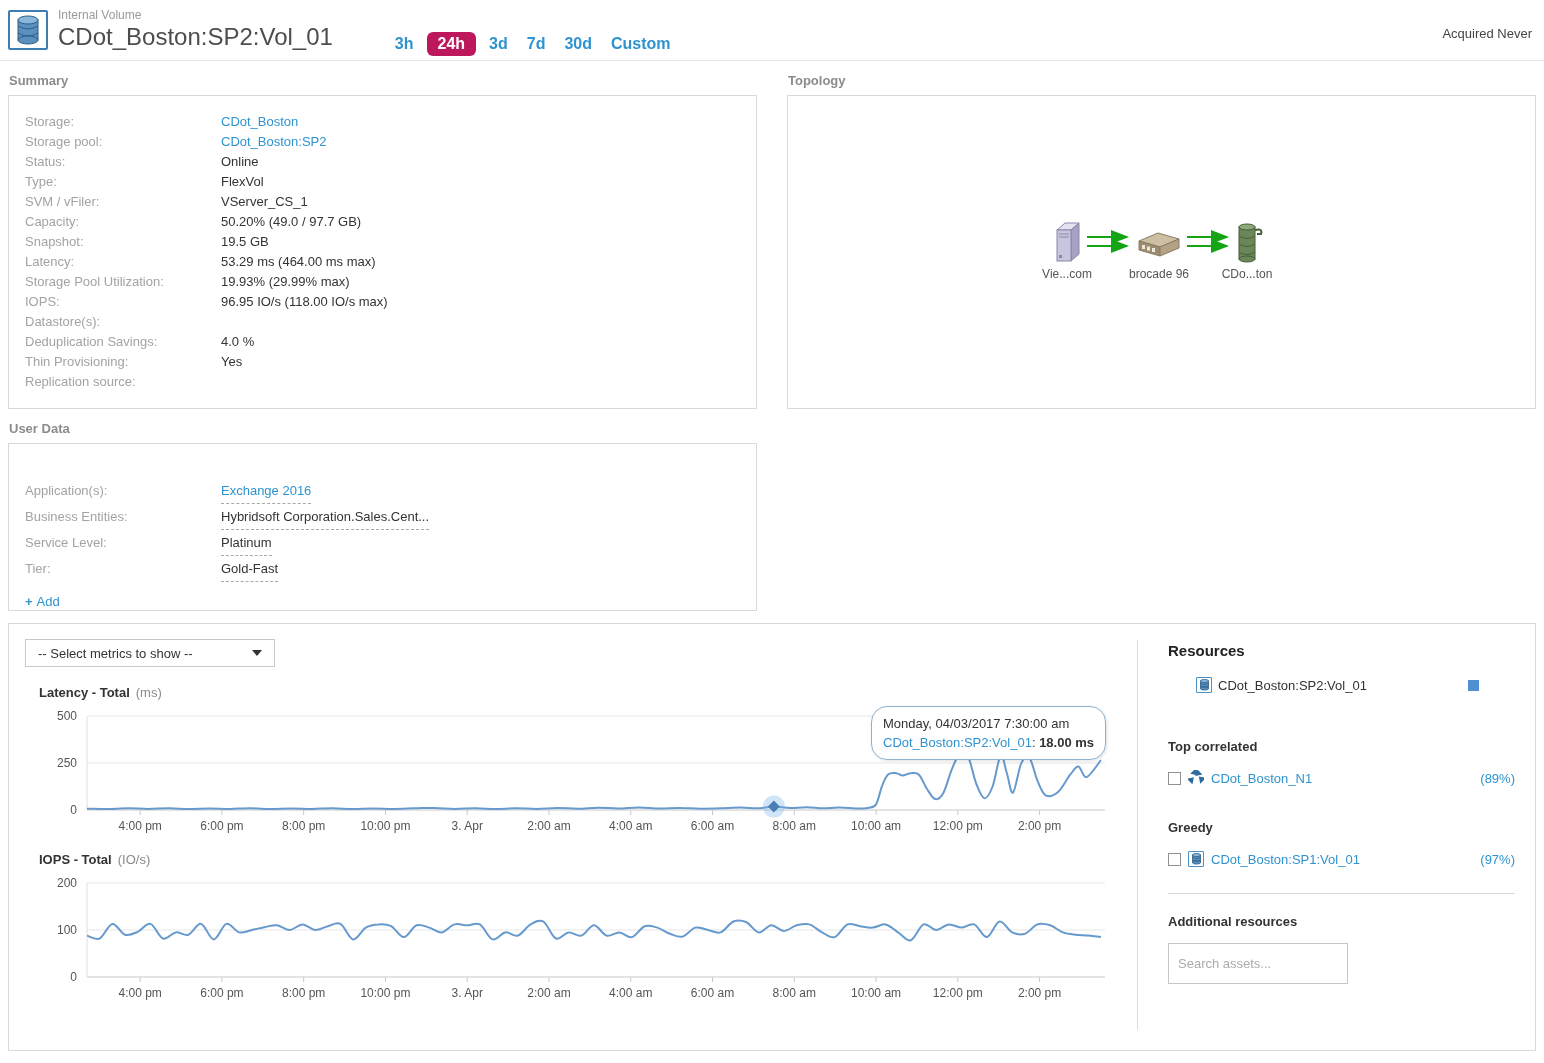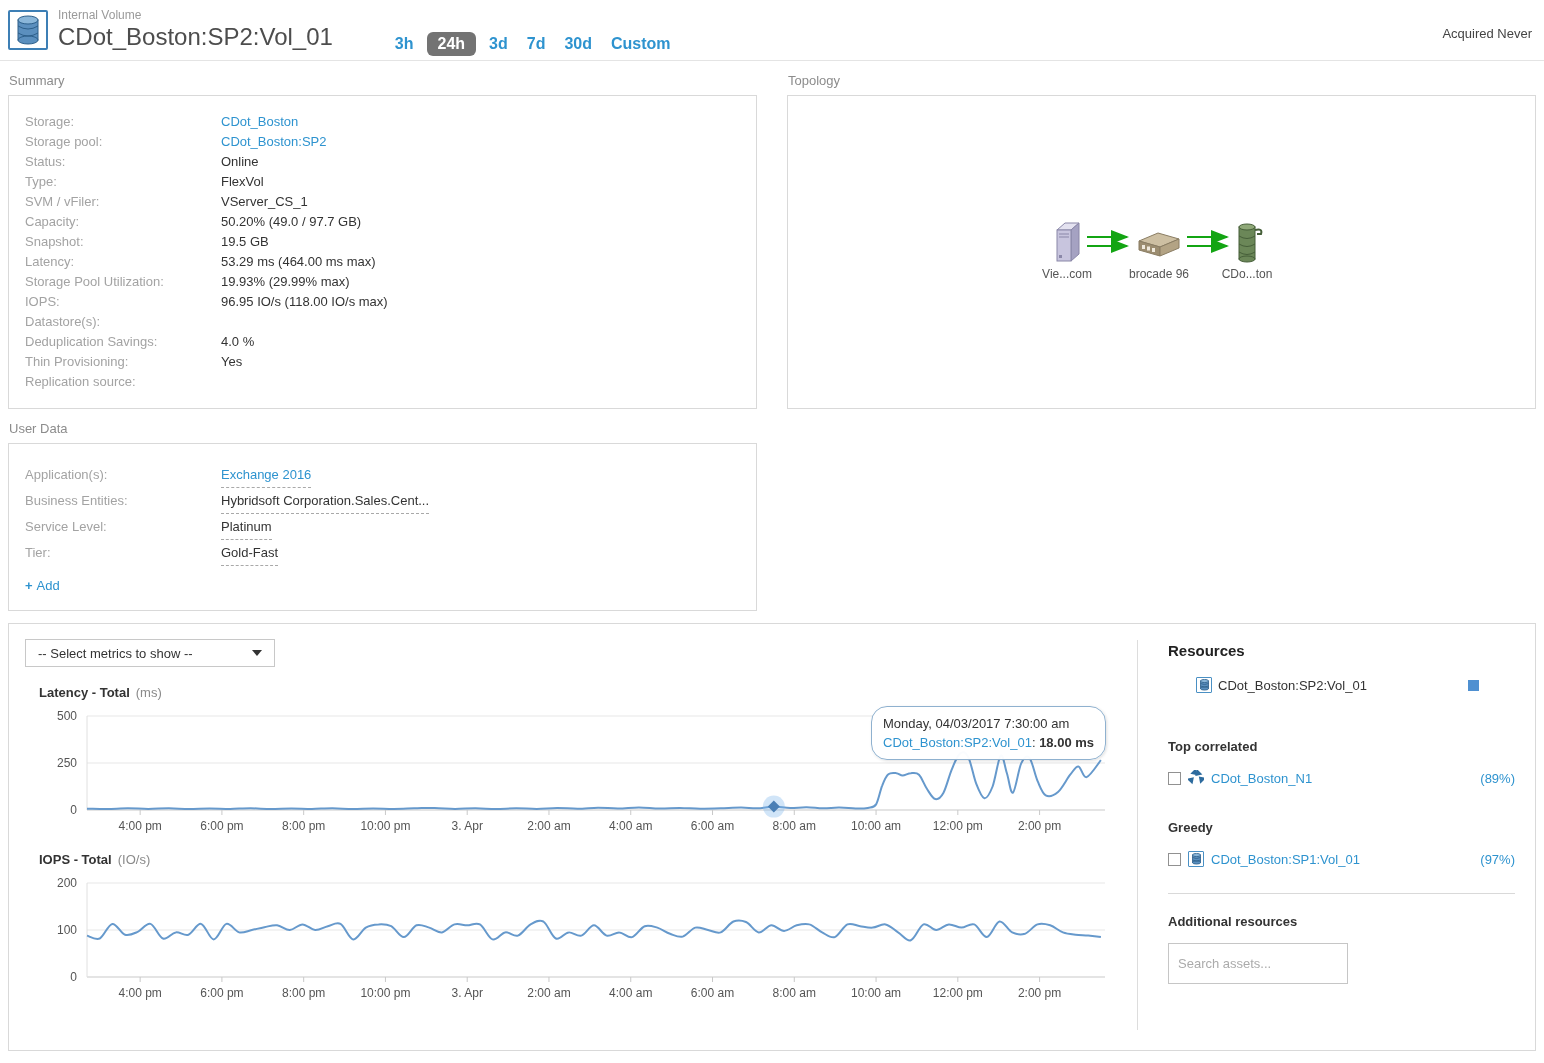--- a/index.html
+++ b/index.html
@@ -7,31 +7,31 @@
   .page { width:1544px; height:1063px; overflow:hidden; }
 
   
   .hdr { display:flex; align-items:flex-start; padding:8px 12px 0 8px; height:61px; border-bottom:1px solid #e4e4e4; }
   .hdr-icon { width:40px; height:40px; border:2px solid #3d7fb5; border-radius:2px; display:flex; align-items:center; justify-content:center; margin:2px 10px 0 0; background:#fff; }
   .hdr-titles { display:flex; flex-direction:column; }
   .hdr-type { font-size:12px; color:#9a9a9a; line-height:14px; }
   .hdr-title { font-size:24px; color:#4d4d4d; line-height:30px; font-weight:400; }
   .tranges { display:flex; align-items:center; gap:7px; margin:24px 0 0 56px; }
   .trange { color:#2e93cf; font-weight:bold; font-size:16px; padding:3px 6px; cursor:pointer; }
-  .trange.selected { background:#737373; color:#fff; border-radius:6px; padding:3px 11px; }
+  .trange.selected { background:#be185d; color:#fff; border-radius:6px; padding:3px 11px; }
   .acquired { margin-left:auto; margin-top:18px; color:#444; font-size:13px; }
 
   
   .content { padding:8px; }
   .row-flex { display:flex; gap:30px; }
-  .section-title { color:#8c8c8c; font-weight:normal; font-size:13px; margin:4px 0 7px 1px; }
+  .section-title { color:#8c8c8c; font-weight:bold; font-size:13px; margin:4px 0 7px 1px; }
   .panel { border:1px solid #d9d9d9; background:#fff; }
   .summary-panel { width:749px; height:314px; padding:16px 16px; }
   .topology-panel { flex:1; height:314px; display:flex; align-items:center; justify-content:center; }
-  .userdata-panel { width:749px; height:168px; padding:18px 16px; }
+  .userdata-panel { width:749px; height:168px; padding:34px 16px; }
 
   .kv-row { display:flex; line-height:20px; }
   .kv-row.tall { line-height:25px; }
   .kv-label { width:196px; color:#a3a3a3; flex:none; }
   .kv-value { color:#333; }
   .link { color:#2e93cf; cursor:pointer; }
   .dashed-u { border-bottom:1px dashed #a9a9a9; padding-bottom:0px; cursor:pointer; }
   .add-link { color:#2e93cf; margin-top:12px; display:inline-block; cursor:pointer; }
   .plus-icon::before { content:"+"; font-weight:bold; margin-right:4px; }
 

